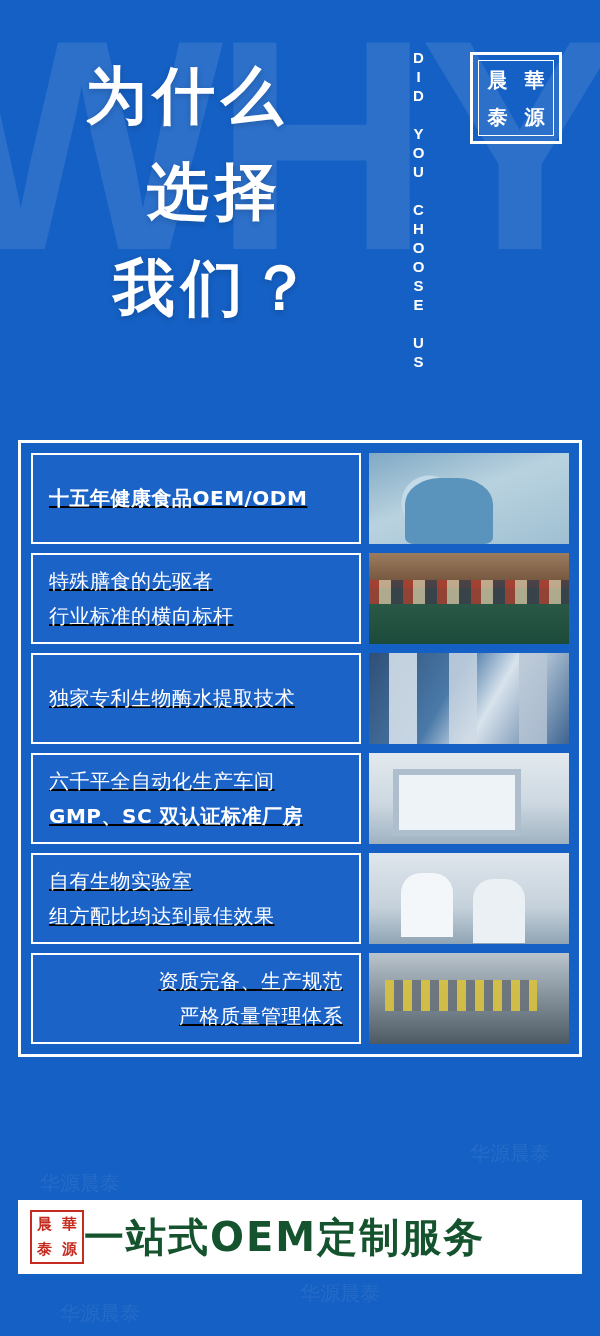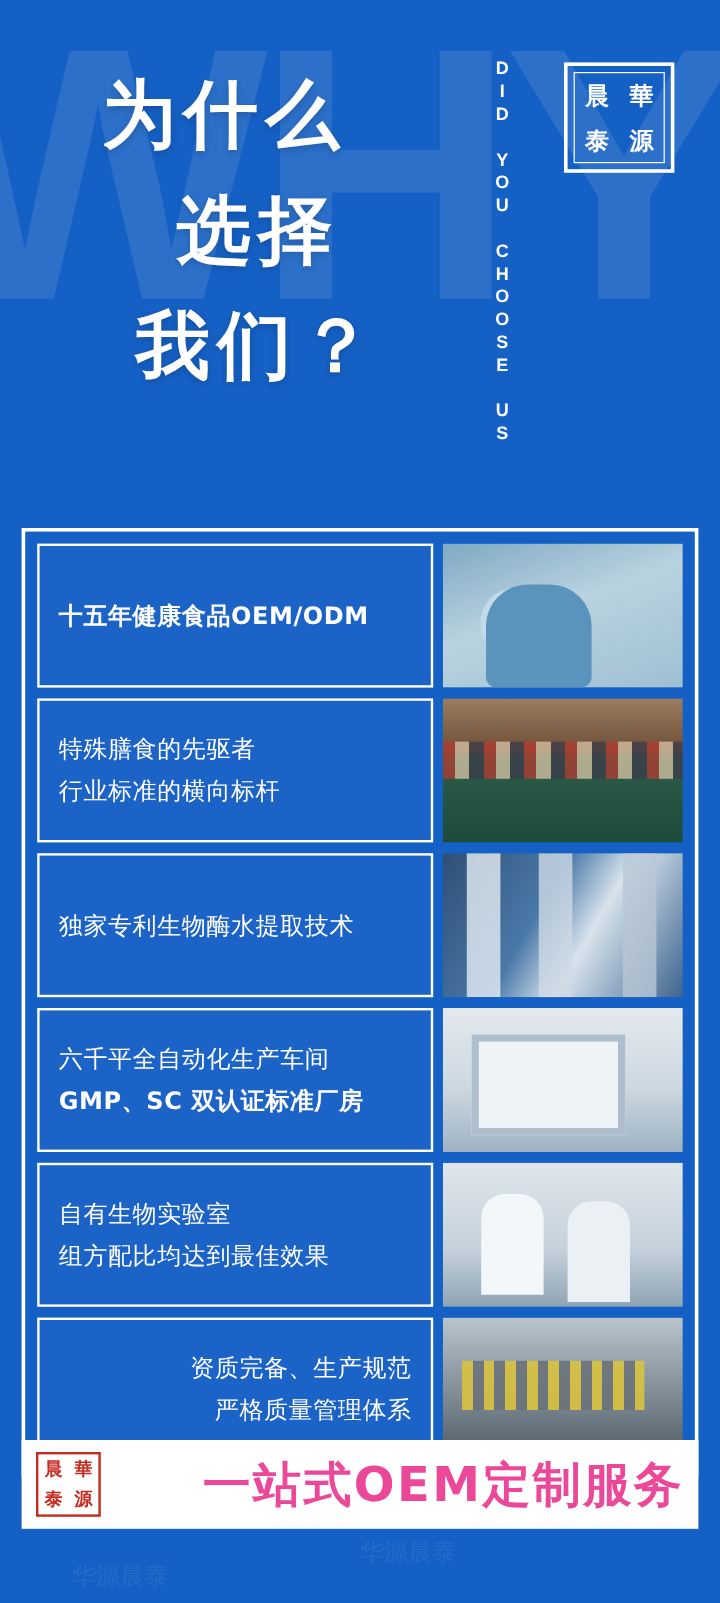--- a/index.html
+++ b/index.html
@@ -98,21 +98,22 @@
   .panel {
     position: absolute;
     left: 18px; top: 440px;
     width: 564px;
     border: 3px solid #ffffff;
     padding: 10px 10px 10px 10px;
   }
   .row {
     display: flex;
     margin-bottom: 9px;
-    height: 120px;
+    height: 91px;
+    text-decoration: underline;
   }
   .row:last-child { margin-bottom: 0; text-align: right; }
   .row-text {
     width: 330px;
     border: 2px solid #ffffff;
     background: #1c63c8;
     color: #ffffff;
     display: flex;
     flex-direction: column;
     justify-content: center;
@@ -172,24 +173,24 @@
     justify-items: center;
     color: #c62b20;
     font-family: "DejaVu Serif", "Liberation Serif", serif;
     font-size: 15px;
     font-weight: bold;
     line-height: 1;
     flex: 0 0 auto;
   }
   .footer-text {
     flex: 1;
-    text-align: right;
+    text-align: left;
     font-size: 40px;
     font-weight: bold;
-    color: #ec4899;
+    color: #14532d;
     letter-spacing: 2px;
     font-family: "DejaVu Sans", "Liberation Sans", sans-serif;
   }
 </style>
 </head>
 <body>
 
 <div class="bg-tile" style="left:40px; top:1170px;">华源晨泰</div>
 <div class="bg-tile" style="left:300px; top:1280px;">华源晨泰</div>
 <div class="bg-tile" style="left:470px; top:1140px;">华源晨泰</div>

